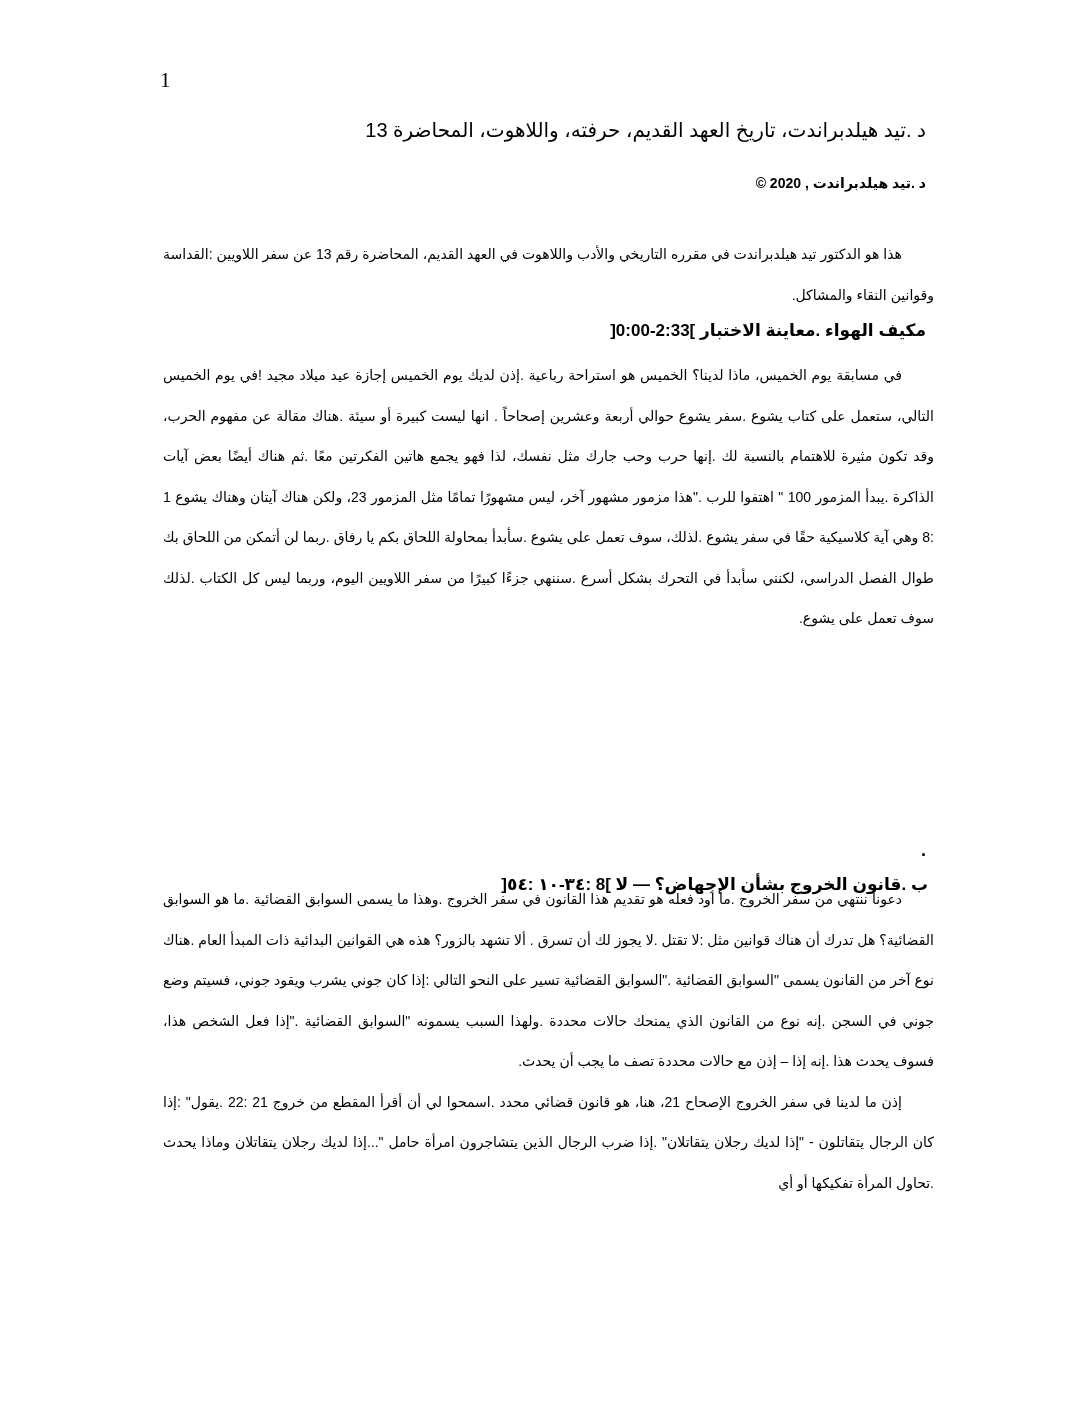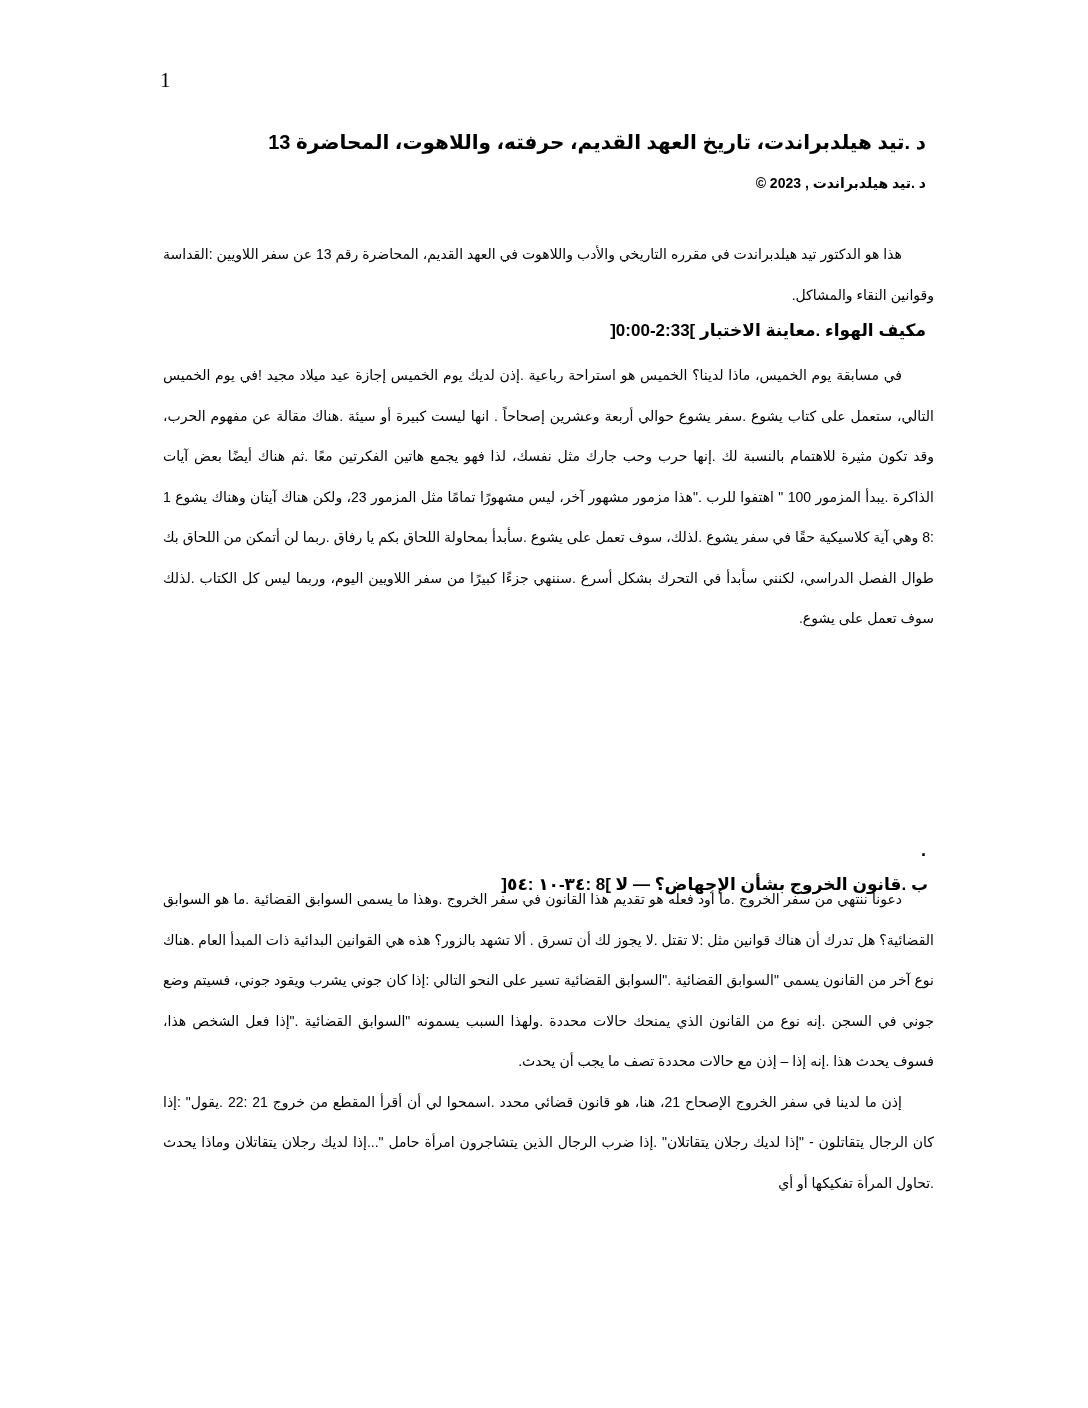--- a/index.html
+++ b/index.html
@@ -26,23 +26,23 @@
       position: absolute;
       left: 163px;
       width: 771px;
       top: 0;
       direction: rtl;
       text-align: justify;
     }
     .title {
       position: absolute;
       right: 8px;
-      top: 130px;
+      top: 118px;
       font-size: 20px;
-      font-weight: bold;
+      font-weight: normal;
       white-space: nowrap;
       direction: rtl;
     }
     .copyright {
       position: absolute;
       right: 8px;
       top: 175px;
       font-size: 14px;
       font-weight: bold;
       white-space: nowrap;
@@ -82,21 +82,21 @@
     #block2 { top: 355px; }
     #block3 { top: 879px; }
   </style>
 </head>
 <body>
 
 <div class="page-number">1</div>
 
 <div class="doc">
   <div class="title">د .تيد هيلدبراندت، تاريخ العهد القديم، حرفته، واللاهوت، المحاضرة 13</div>
-  <div class="copyright">د .تيد هيلدبراندت , 2023 ©</div>
+  <div class="copyright">د .تيد هيلدبراندت , 2020 ©</div>
 
   <div class="body-block" id="block1">
     <p>هذا هو الدكتور تيد هيلدبراندت في مقرره التاريخي والأدب واللاهوت في العهد القديم، المحاضرة رقم 13 عن سفر اللاويين :القداسة وقوانين النقاء والمشاكل.</p>
   </div>
 
   <div class="heading h1">مكيف الهواء .معاينة الاختبار ]2:33-0:00[</div>
 
   <div class="body-block" id="block2">
     <p>في مسابقة يوم الخميس، ماذا لدينا؟ الخميس هو استراحة رباعية .إذن لديك يوم الخميس إجازة عيد ميلاد مجيد !في يوم الخميس التالي، ستعمل على كتاب يشوع .سفر يشوع حوالي أربعة وعشرين إصحاحاً . انها ليست كبيرة أو سيئة .هناك مقالة عن مفهوم الحرب، وقد تكون مثيرة للاهتمام بالنسبة لك .إنها حرب وحب جارك مثل نفسك، لذا فهو يجمع هاتين الفكرتين معًا .ثم هناك أيضًا بعض آيات الذاكرة .يبدأ المزمور 100 " اهتفوا للرب ."هذا مزمور مشهور آخر، ليس مشهورًا تمامًا مثل المزمور 23، ولكن هناك آيتان وهناك يشوع 1 :8 وهي آية كلاسيكية حقًا في سفر يشوع .لذلك، سوف تعمل على يشوع .سأبدأ بمحاولة اللحاق بكم يا رفاق .ربما لن أتمكن من اللحاق بك طوال الفصل الدراسي، لكنني سأبدأ في التحرك بشكل أسرع .سننهي جزءًا كبيرًا من سفر اللاويين اليوم، وربما ليس كل الكتاب .لذلك سوف تعمل على يشوع.</p>
   </div>

